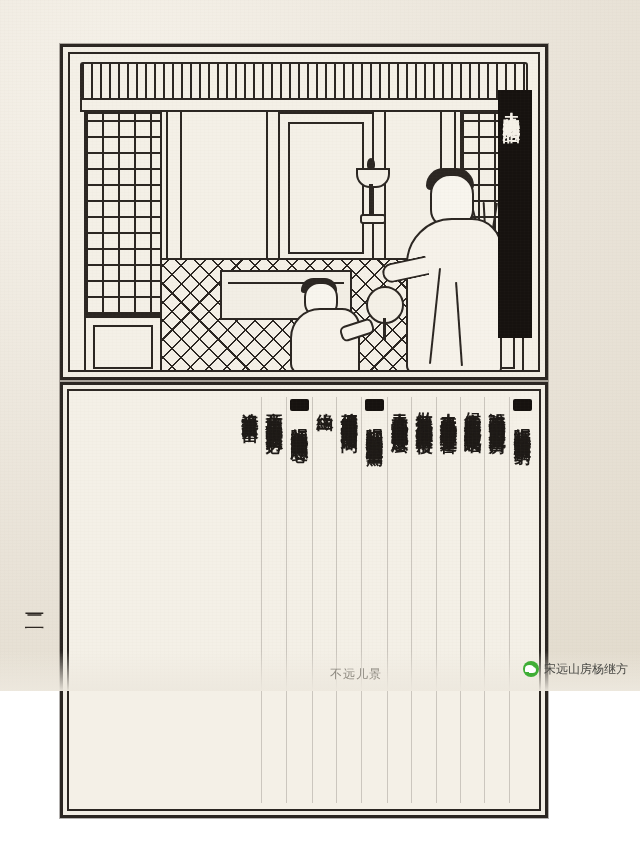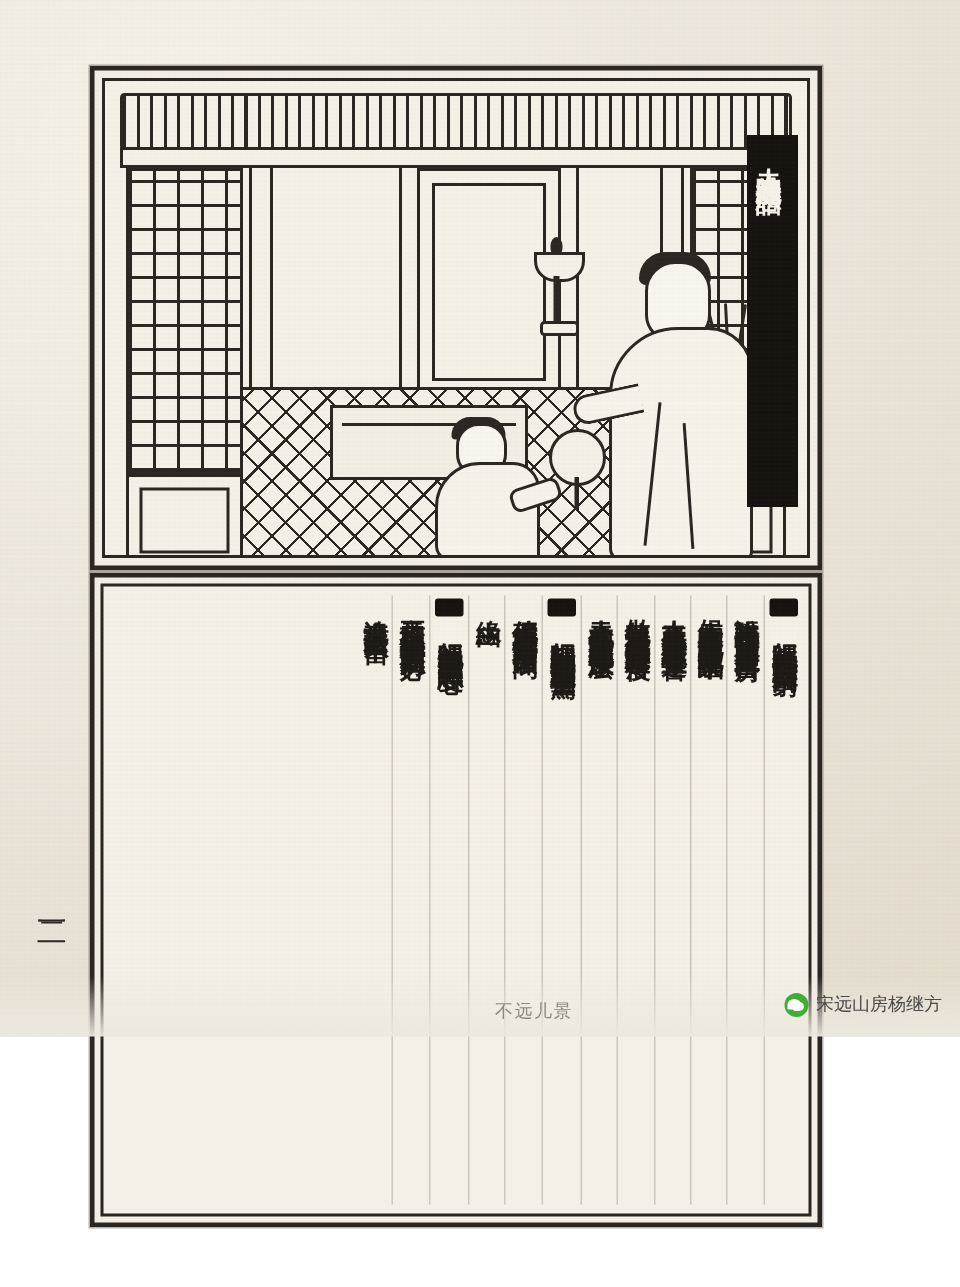--- a/index.html
+++ b/index.html
@@ -340,21 +340,21 @@
     position: absolute;
     left: 330px;
     bottom: 8px;
     font-size: 12px;
     color: #8e8a80;
     letter-spacing: 1px;
     font-family: "DejaVu Sans", "Liberation Sans", sans-serif;
   }
   #wm-badge {
     display: flex;
-    align-items: flex-end;
+    align-items: flex-start;
     gap: 5px;
     font-size: 12px;
     color: #4a4a46;
     font-family: "DejaVu Sans", "Liberation Sans", sans-serif;
   }
   #wm-logo {
     width: 16px; height: 16px;
     border-radius: 50%;
     background: #3fae36;
     position: relative;

